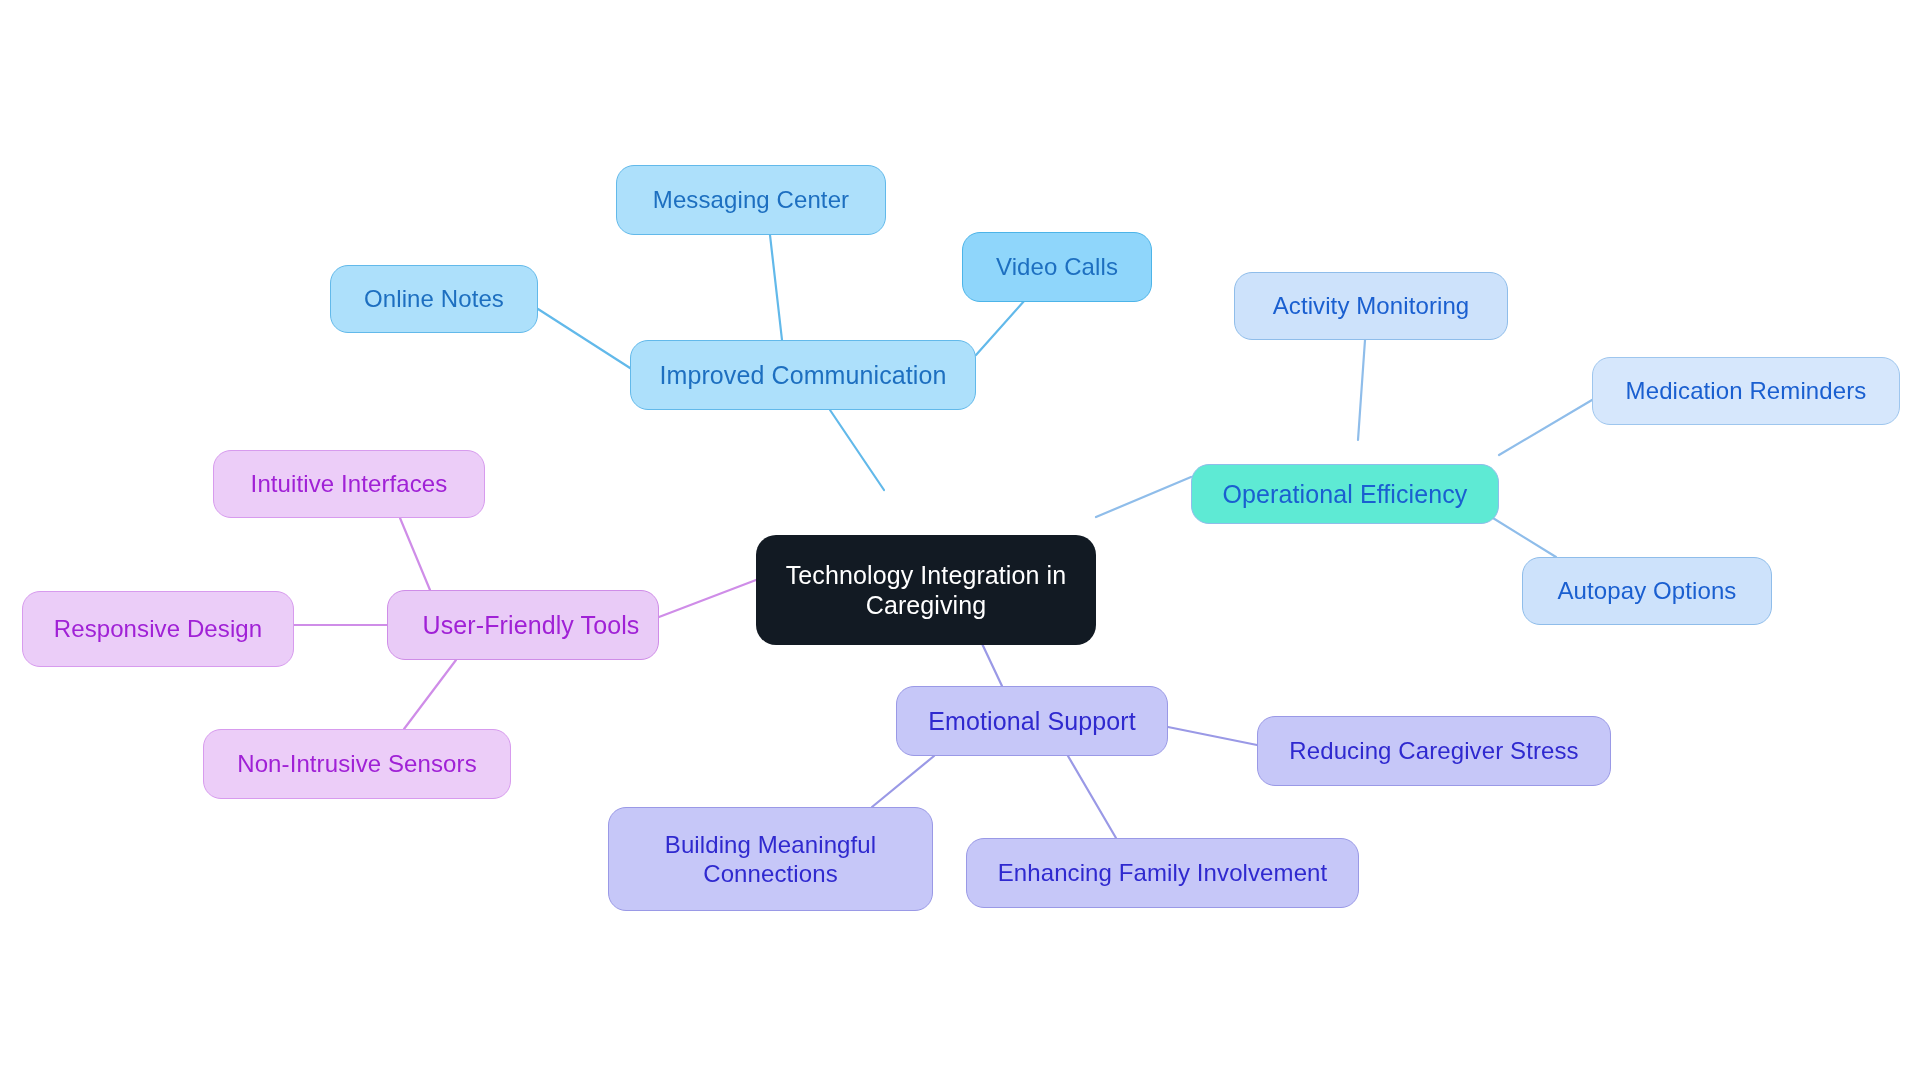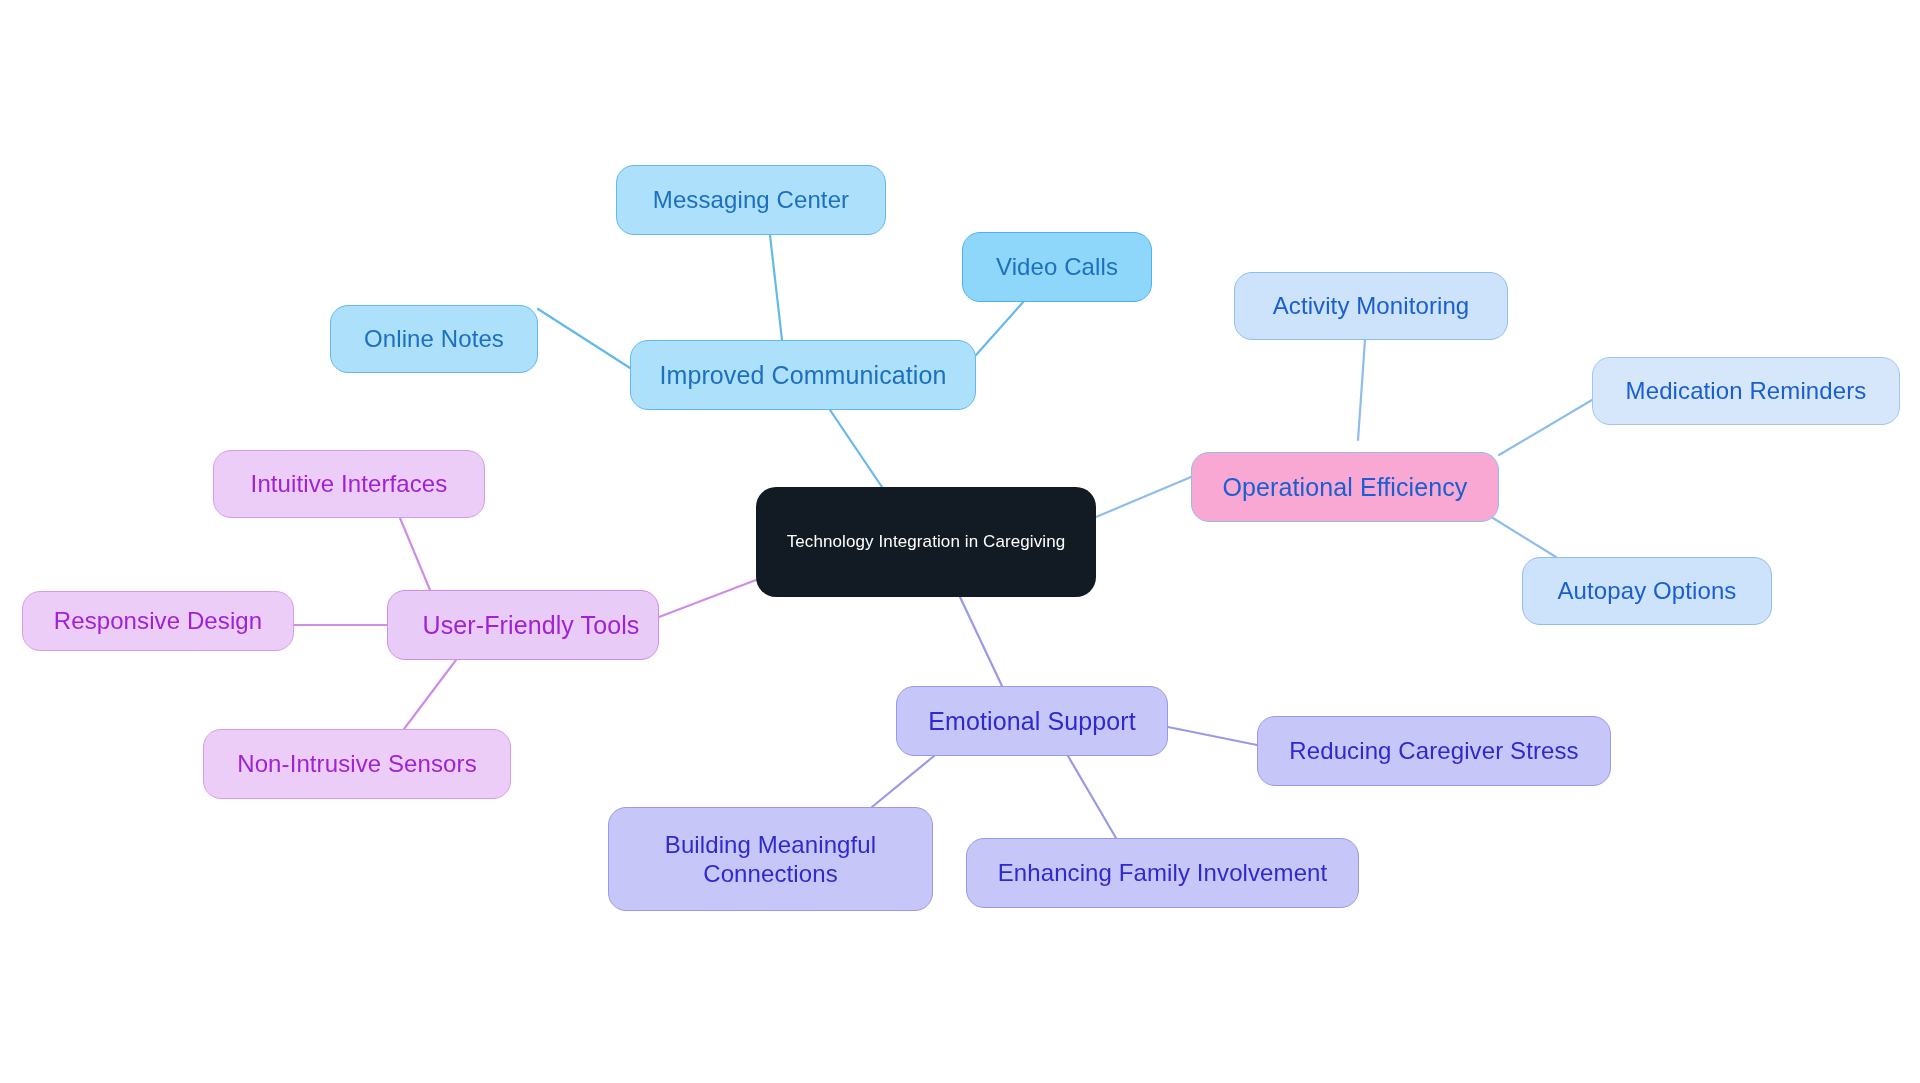--- a/index.html
+++ b/index.html
@@ -34,22 +34,23 @@
     border-radius: 18px;
     border-style: solid;
     border-width: 1.5px;
     line-height: 1.22;
     white-space: pre-line;
     letter-spacing: 0.1px;
     z-index: 2;
   }
   .node-root {
     border-radius: 20px;
-    font-size: 17px;
+    font-size: 25px;
     border-width: 0;
+    margin-top: 48px;
   }
   .node-branch {
     font-size: 25px;
   }
   .node-leaf {
     font-size: 24px;
   }
 </style>
 </head>
 <body>
@@ -69,30 +70,30 @@
       <line x1="934" y1="756" x2="872" y2="807" stroke="#9a99e6" stroke-width="2.2" stroke-linecap="round"></line>
       <line x1="1068" y1="756" x2="1116" y2="838" stroke="#9a99e6" stroke-width="2.2" stroke-linecap="round"></line>
       <line x1="1168" y1="727" x2="1257" y2="745" stroke="#9a99e6" stroke-width="2.2" stroke-linecap="round"></line>
       <line x1="430" y1="590" x2="400" y2="518" stroke="#cf8de8" stroke-width="2.2" stroke-linecap="round"></line>
       <line x1="387" y1="625" x2="294" y2="625" stroke="#cf8de8" stroke-width="2.2" stroke-linecap="round"></line>
       <line x1="456" y1="660" x2="404" y2="729" stroke="#cf8de8" stroke-width="2.2" stroke-linecap="round"></line>
     </svg>
   <div id="node-layer">
       <div class="node node-root" style="left: 756px; top: 487px; width: 340px; height: 110px; background: rgb(18, 26, 35); color: rgb(255, 255, 255); border-color: rgb(18, 26, 35);"><span>Technology Integration in Caregiving</span></div>
       <div class="node node-branch" style="left: 630px; top: 340px; width: 346px; height: 70px; background: rgb(173, 224, 251); color: rgb(29, 111, 192); border-color: rgb(98, 185, 234);"><span>Improved Communication</span></div>
-      <div class="node node-leaf" style="left: 330px; top: 265px; width: 208px; height: 68px; background: rgb(173, 224, 251); color: rgb(29, 111, 192); border-color: rgb(98, 185, 234); margin-top: 40px;"><span>Online Notes</span></div>
+      <div class="node node-leaf" style="left: 330px; top: 265px; width: 208px; height: 68px; background: rgb(173, 224, 251); color: rgb(29, 111, 192); border-color: rgb(98, 185, 234);"><span>Online Notes</span></div>
       <div class="node node-leaf" style="left: 616px; top: 165px; width: 270px; height: 70px; background: rgb(173, 224, 251); color: rgb(29, 111, 192); border-color: rgb(98, 185, 234);"><span>Messaging Center</span></div>
       <div class="node node-leaf" style="left: 962px; top: 212px; width: 190px; height: 70px; background: rgb(143, 214, 251); color: rgb(29, 111, 192); border-color: rgb(76, 180, 232); margin-top: 20px;"><span>Video Calls</span></div>
-      <div class="node node-branch" style="left: 1191px; top: 452px; width: 308px; height: 70px; background: #f9a8d4; color: rgb(26, 95, 208); border-color: rgb(143, 189, 234);"><span>Operational Efficiency</span></div>
+      <div class="node node-branch" style="left: 1191px; top: 464px; width: 308px; height: 60px; background: #5eead4; color: rgb(26, 95, 208); border-color: rgb(143, 189, 234);"><span>Operational Efficiency</span></div>
       <div class="node node-branch" style="left: 896px; top: 686px; width: 272px; height: 70px; background: rgb(198, 199, 248); color: rgb(47, 41, 207); border-color: rgb(154, 153, 230); text-align: right;"><span>Emotional Support</span></div>
       <div class="node node-branch" style="left: 387px; top: 590px; width: 272px; height: 70px; background: rgb(233, 203, 247); color: rgb(160, 33, 214); border-color: rgb(207, 141, 232); padding-left: 16px;"><span>User-Friendly Tools</span></div>
       <div class="node node-leaf" style="left: 1234px; top: 272px; width: 274px; height: 68px; background: rgb(205, 226, 251); color: rgb(26, 95, 208); border-color: rgb(143, 189, 234); align-items: center;"><span>Activity Monitoring</span></div>
       <div class="node node-leaf" style="left: 1592px; top: 357px; width: 308px; height: 68px; background: rgb(214, 231, 252); color: rgb(26, 95, 208); border-color: rgb(158, 198, 238);"><span>Medication Reminders</span></div>
       <div class="node node-leaf" style="left: 1522px; top: 557px; width: 250px; height: 68px; background: rgb(205, 226, 251); color: rgb(26, 95, 208); border-color: rgb(143, 189, 234);"><span>Autopay Options</span></div>
       <div class="node node-leaf" style="left: 608px; top: 807px; width: 325px; height: 104px; background: rgb(198, 199, 248); color: rgb(47, 41, 207); border-color: rgb(154, 153, 230);"><span>Building Meaningful
 Connections</span></div>
       <div class="node node-leaf" style="left: 966px; top: 838px; width: 393px; height: 70px; background: rgb(198, 199, 248); color: rgb(47, 41, 207); border-color: rgb(154, 153, 230);"><span>Enhancing Family Involvement</span></div>
       <div class="node node-leaf" style="left: 1257px; top: 716px; width: 354px; height: 70px; background: rgb(198, 199, 248); color: rgb(47, 41, 207); border-color: rgb(154, 153, 230);"><span>Reducing Caregiver Stress</span></div>
       <div class="node node-leaf" style="left: 213px; top: 450px; width: 272px; height: 68px; background: rgb(236, 205, 248); color: rgb(160, 33, 214); border-color: rgb(215, 155, 238);"><span>Intuitive Interfaces</span></div>
-      <div class="node node-leaf" style="left: 22px; top: 591px; width: 272px; height: 60px; background: rgb(235, 205, 248); color: rgb(160, 33, 214); border-color: rgb(215, 155, 238);"><span>Responsive Design</span></div>
+      <div class="node node-leaf" style="left: 22px; top: 591px; width: 272px; height: 76px; background: rgb(235, 205, 248); color: rgb(160, 33, 214); border-color: rgb(215, 155, 238);"><span>Responsive Design</span></div>
       <div class="node node-leaf" style="left: 203px; top: 729px; width: 308px; height: 70px; background: rgb(236, 205, 248); color: rgb(160, 33, 214); border-color: rgb(215, 155, 238);"><span>Non-Intrusive Sensors</span></div>
     </div>
 </div>
 
 </body></html>

